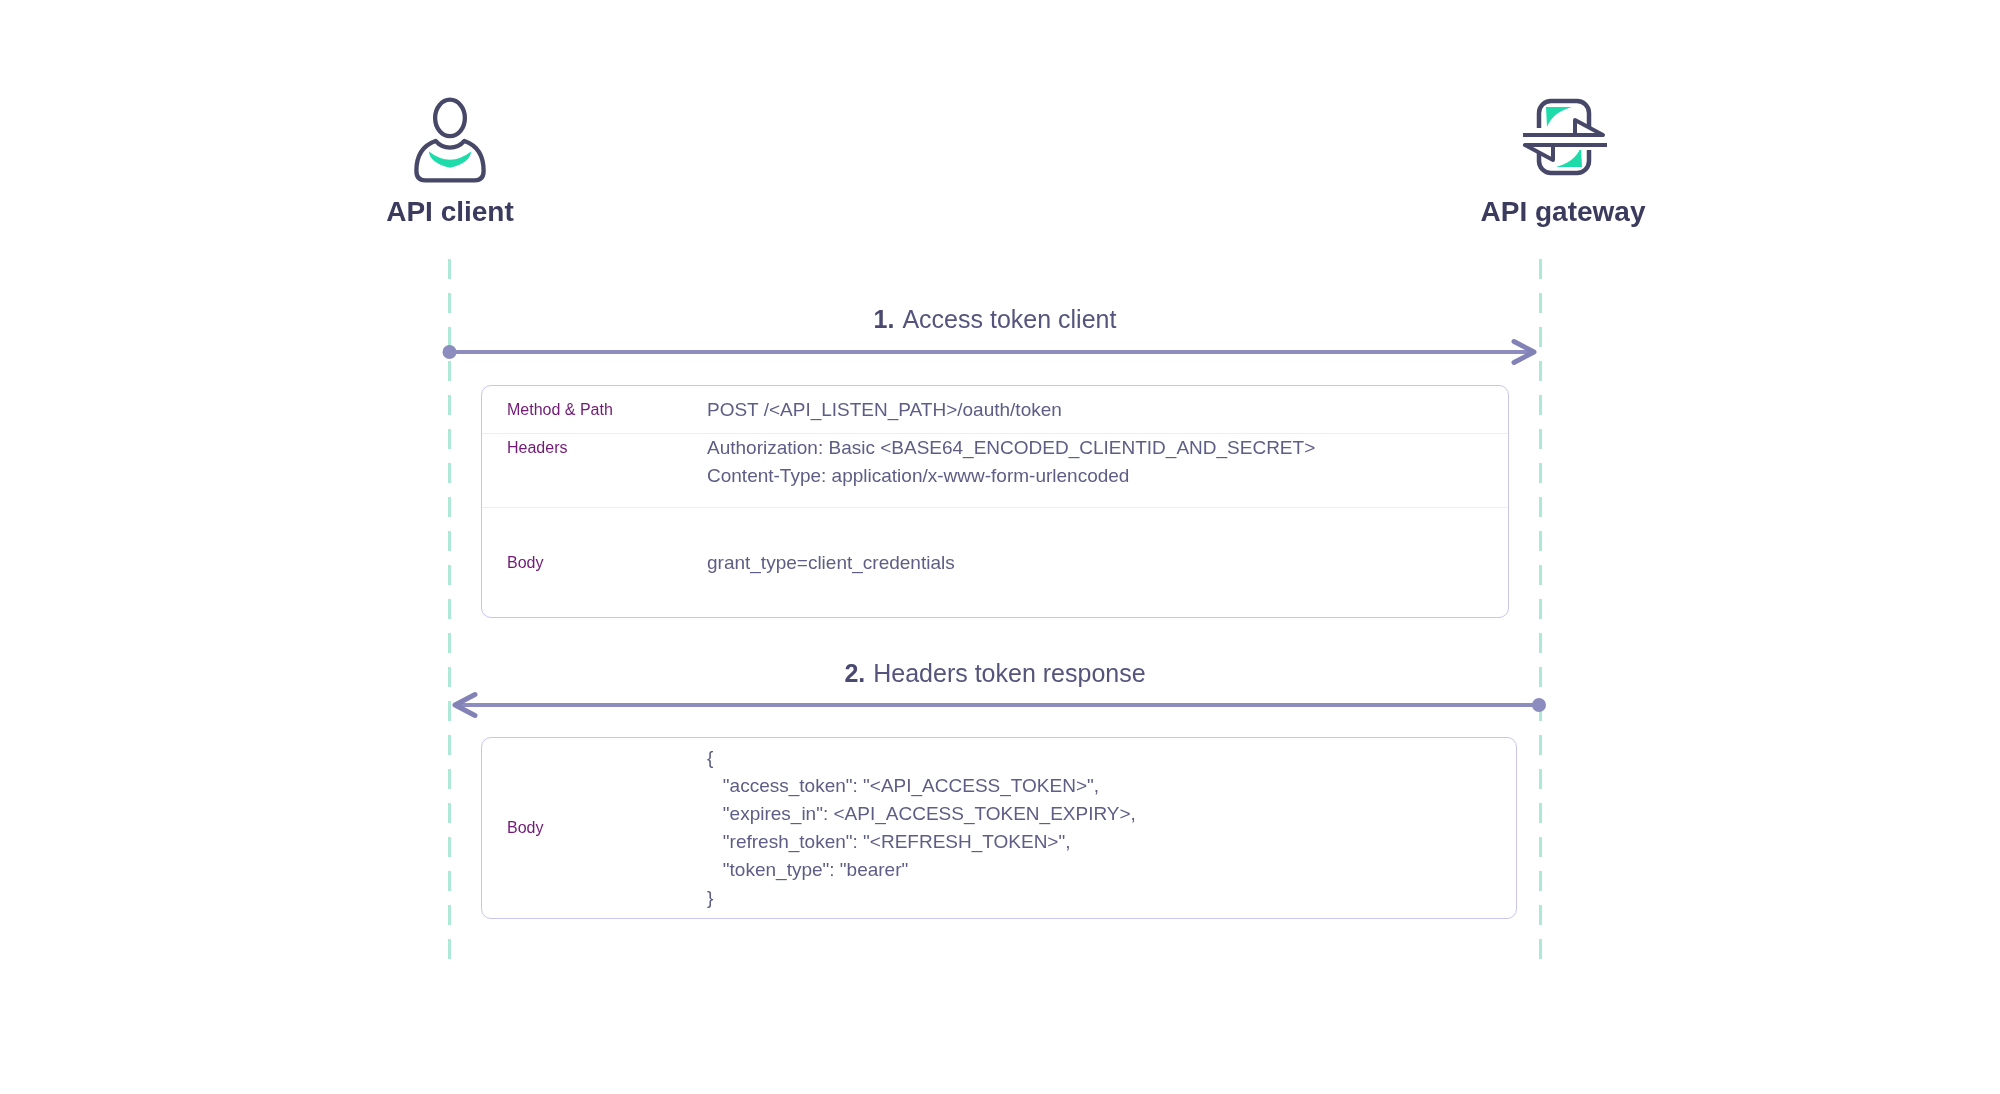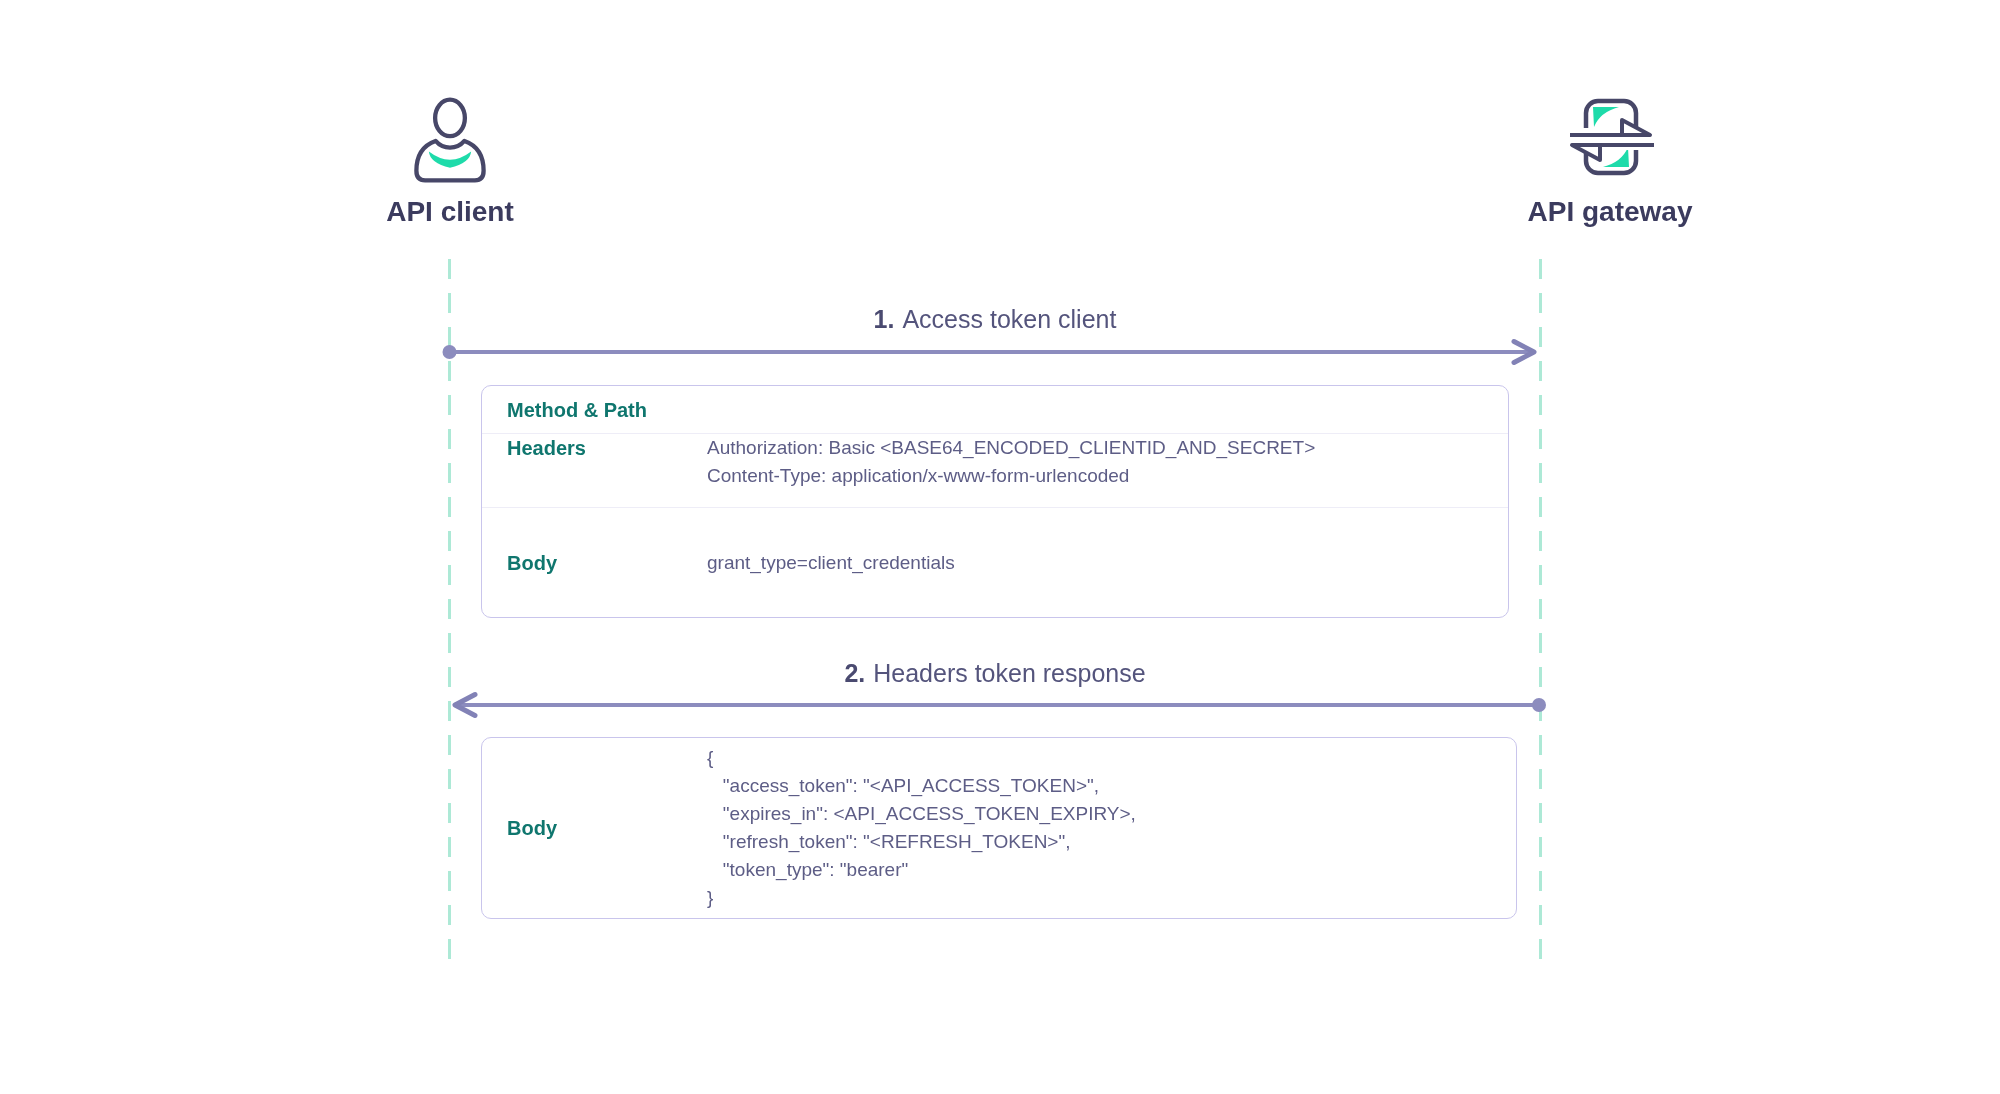--- a/index.html
+++ b/index.html
@@ -15,21 +15,21 @@
   
   .actor {
     position: absolute;
     width: 220px;
     top: 92px;
     display: flex;
     flex-direction: column;
     align-items: center;
   }
   .actor-client  { left: 340px; }
-  .actor-gateway { left: 1500px; }
+  .actor-gateway { left: 1453px; }
   .actor svg { display: block; }
   .actor-label {
     margin-top: 8px;
     font-size: 28px;
     font-weight: 700;
     color: #3b3b5e;
     line-height: 32px;
     white-space: nowrap;
   }
 
@@ -80,23 +80,23 @@
     display: flex;
     box-sizing: border-box;
     padding: 0 25px;
     align-items: center;
   }
   .trow + .trow { border-top: 1.5px solid #eeedf7; }
   .trow-top { align-items: flex-start; }
   .tlabel {
     width: 200px;
     flex: 0 0 200px;
-    font-size: 20px;
-    font-weight: 700;
-    color: #0f766e;
+    font-size: 16px;
+    font-weight: 400;
+    color: #701a75;
     line-height: 28px;
   }
   .tvalue {
     flex: 1;
     font-size: 19px;
     color: #5d5d86;
     line-height: 28px;
   }
   .tline { white-space: pre; }
 
@@ -142,20 +142,23 @@
 
   <svg class="arrow-svg" style="left:440px; top:338px;" width="1105" height="28">
     <circle cx="9.5" cy="14" r="7" fill="#8c8cbe"></circle>
     <line x1="9" y1="14" x2="1090" y2="14" stroke="#8c8cbe" stroke-width="4"></line>
     <polyline points="1074,3.5 1094,14 1074,24.5" fill="none" stroke="#8282b6" stroke-width="5" stroke-linecap="round" stroke-linejoin="round"></polyline>
   </svg>
 
   <div class="msg-table msg-table-request">
     <div class="trow row-h1">
       <div class="tlabel">Method &amp; Path</div>
+      <div class="tvalue">
+        <div class="tline">POST /&lt;API_LISTEN_PATH&gt;/oauth/token</div>
+      </div>
     </div>
     <div class="trow trow-top row-h2">
       <div class="tlabel">Headers</div>
       <div class="tvalue">
         <div class="tline">Authorization: Basic &lt;BASE64_ENCODED_CLIENTID_AND_SECRET&gt;</div>
         <div class="tline">Content-Type: application/x-www-form-urlencoded</div>
       </div>
     </div>
     <div class="trow row-h3">
       <div class="tlabel">Body</div>

